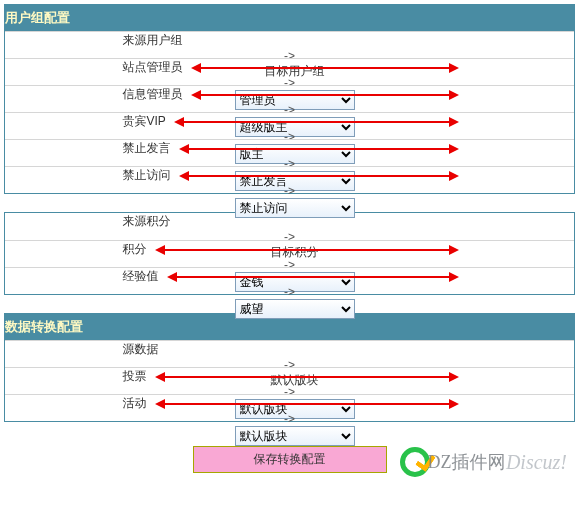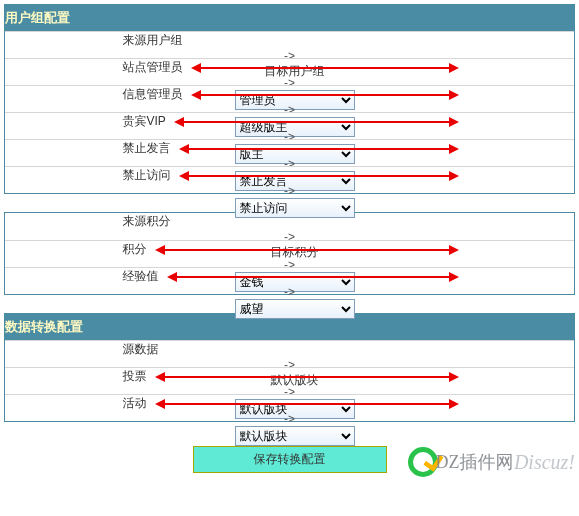--- a/index.html
+++ b/index.html
@@ -83,30 +83,30 @@
     font-size: 12px;
     border: 1px solid #7f9db9;
     background: linear-gradient(#fff, #e8f1fb);
   }
   .footer {
     text-align: center;
     padding: 6px 0 4px 0;
   }
   .save-btn {
     display: inline-block;
-    background: #5eead4;
+    background: #f9a8d4;
     border: 1px solid #a6a600;
     padding: 4px 60px;
     font-size: 12px;
     color: #333;
     cursor: pointer;
   }
   .watermark {
     position: absolute;
-    right: 4px;
+    right: 12px;
     bottom: 4px;
     pointer-events: none;
     margin-top: 16px;
   }
   .wm-circle {
     display: inline-block;
     vertical-align: middle;
     width: 30px; height: 30px;
     border-radius: 50%;
     border: 5px solid #29c24a;

